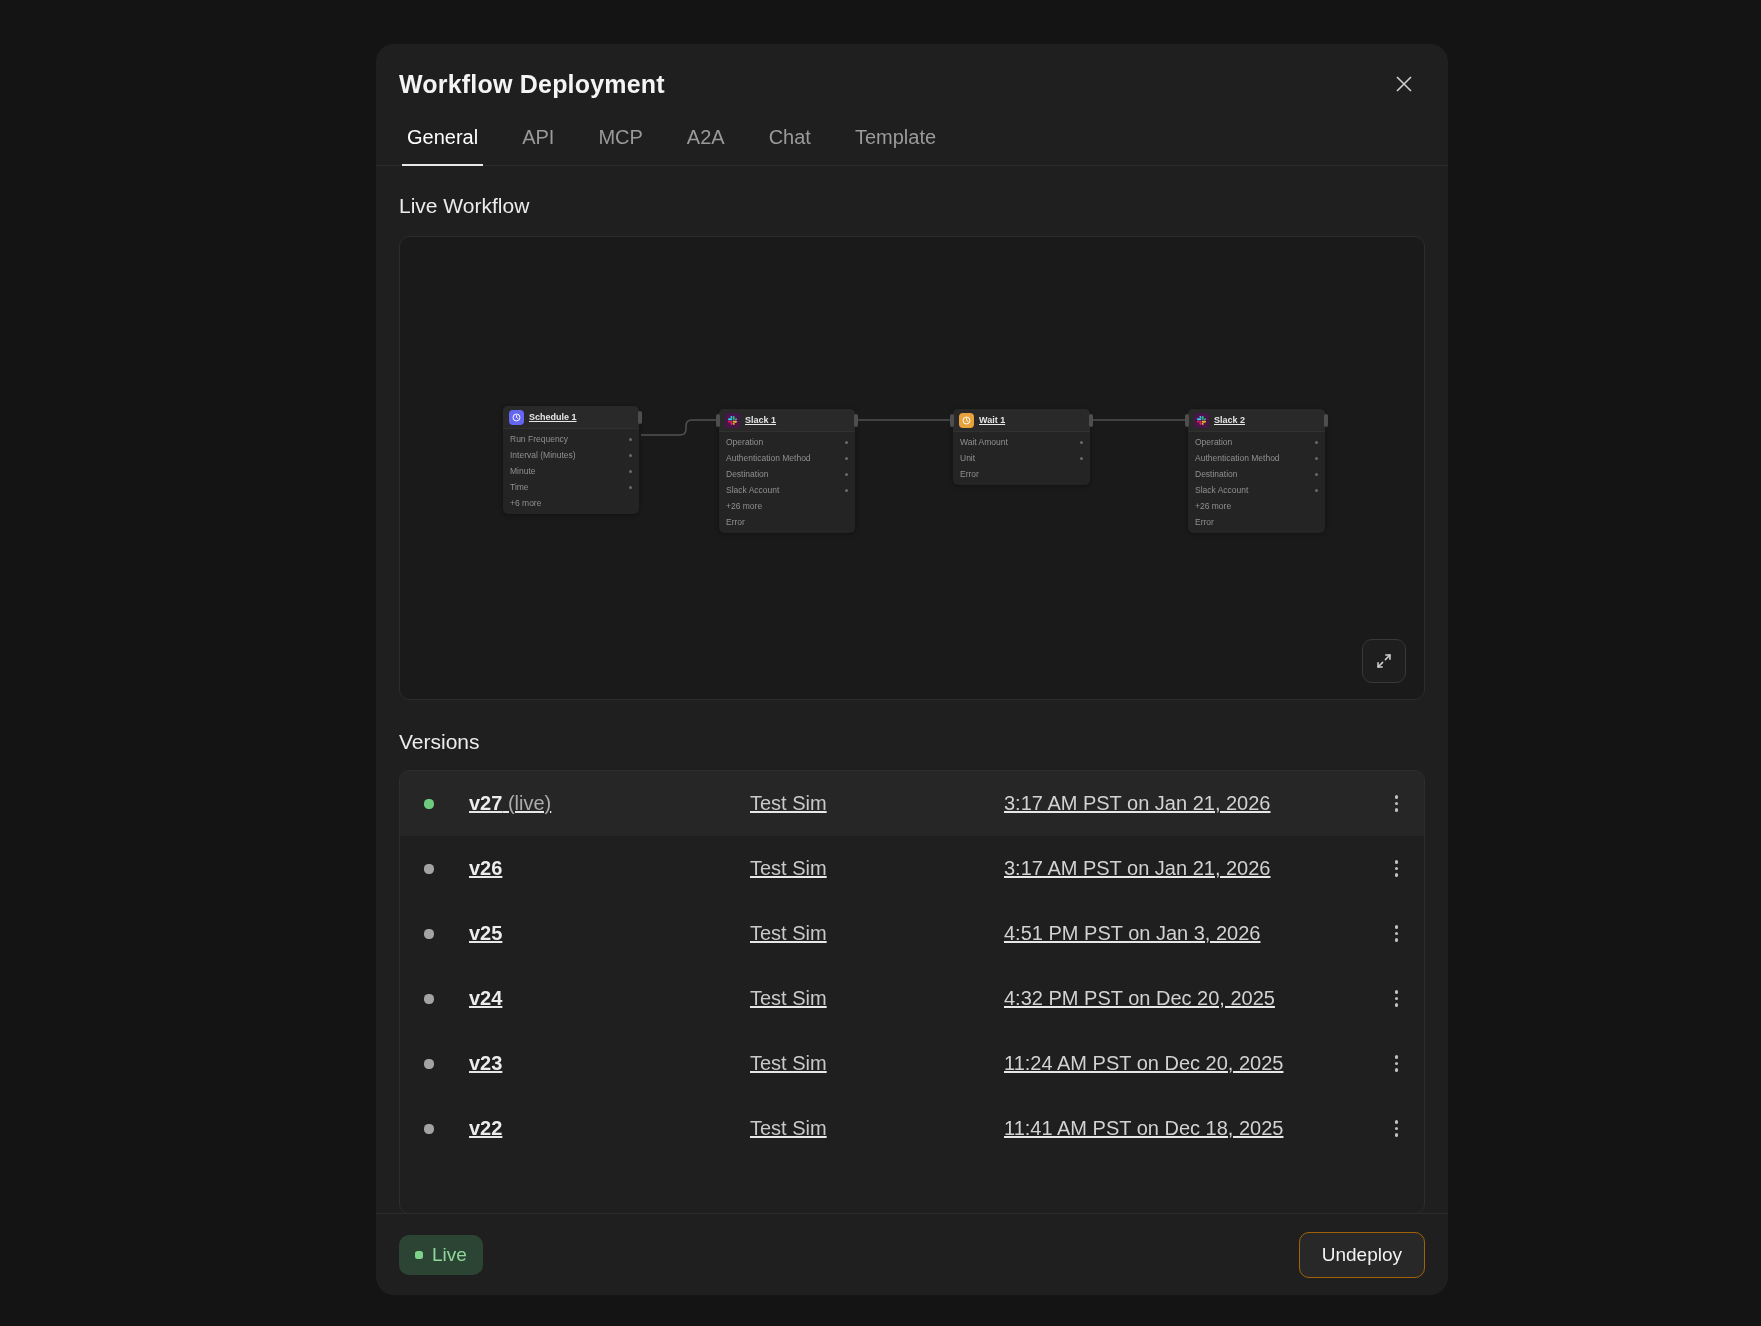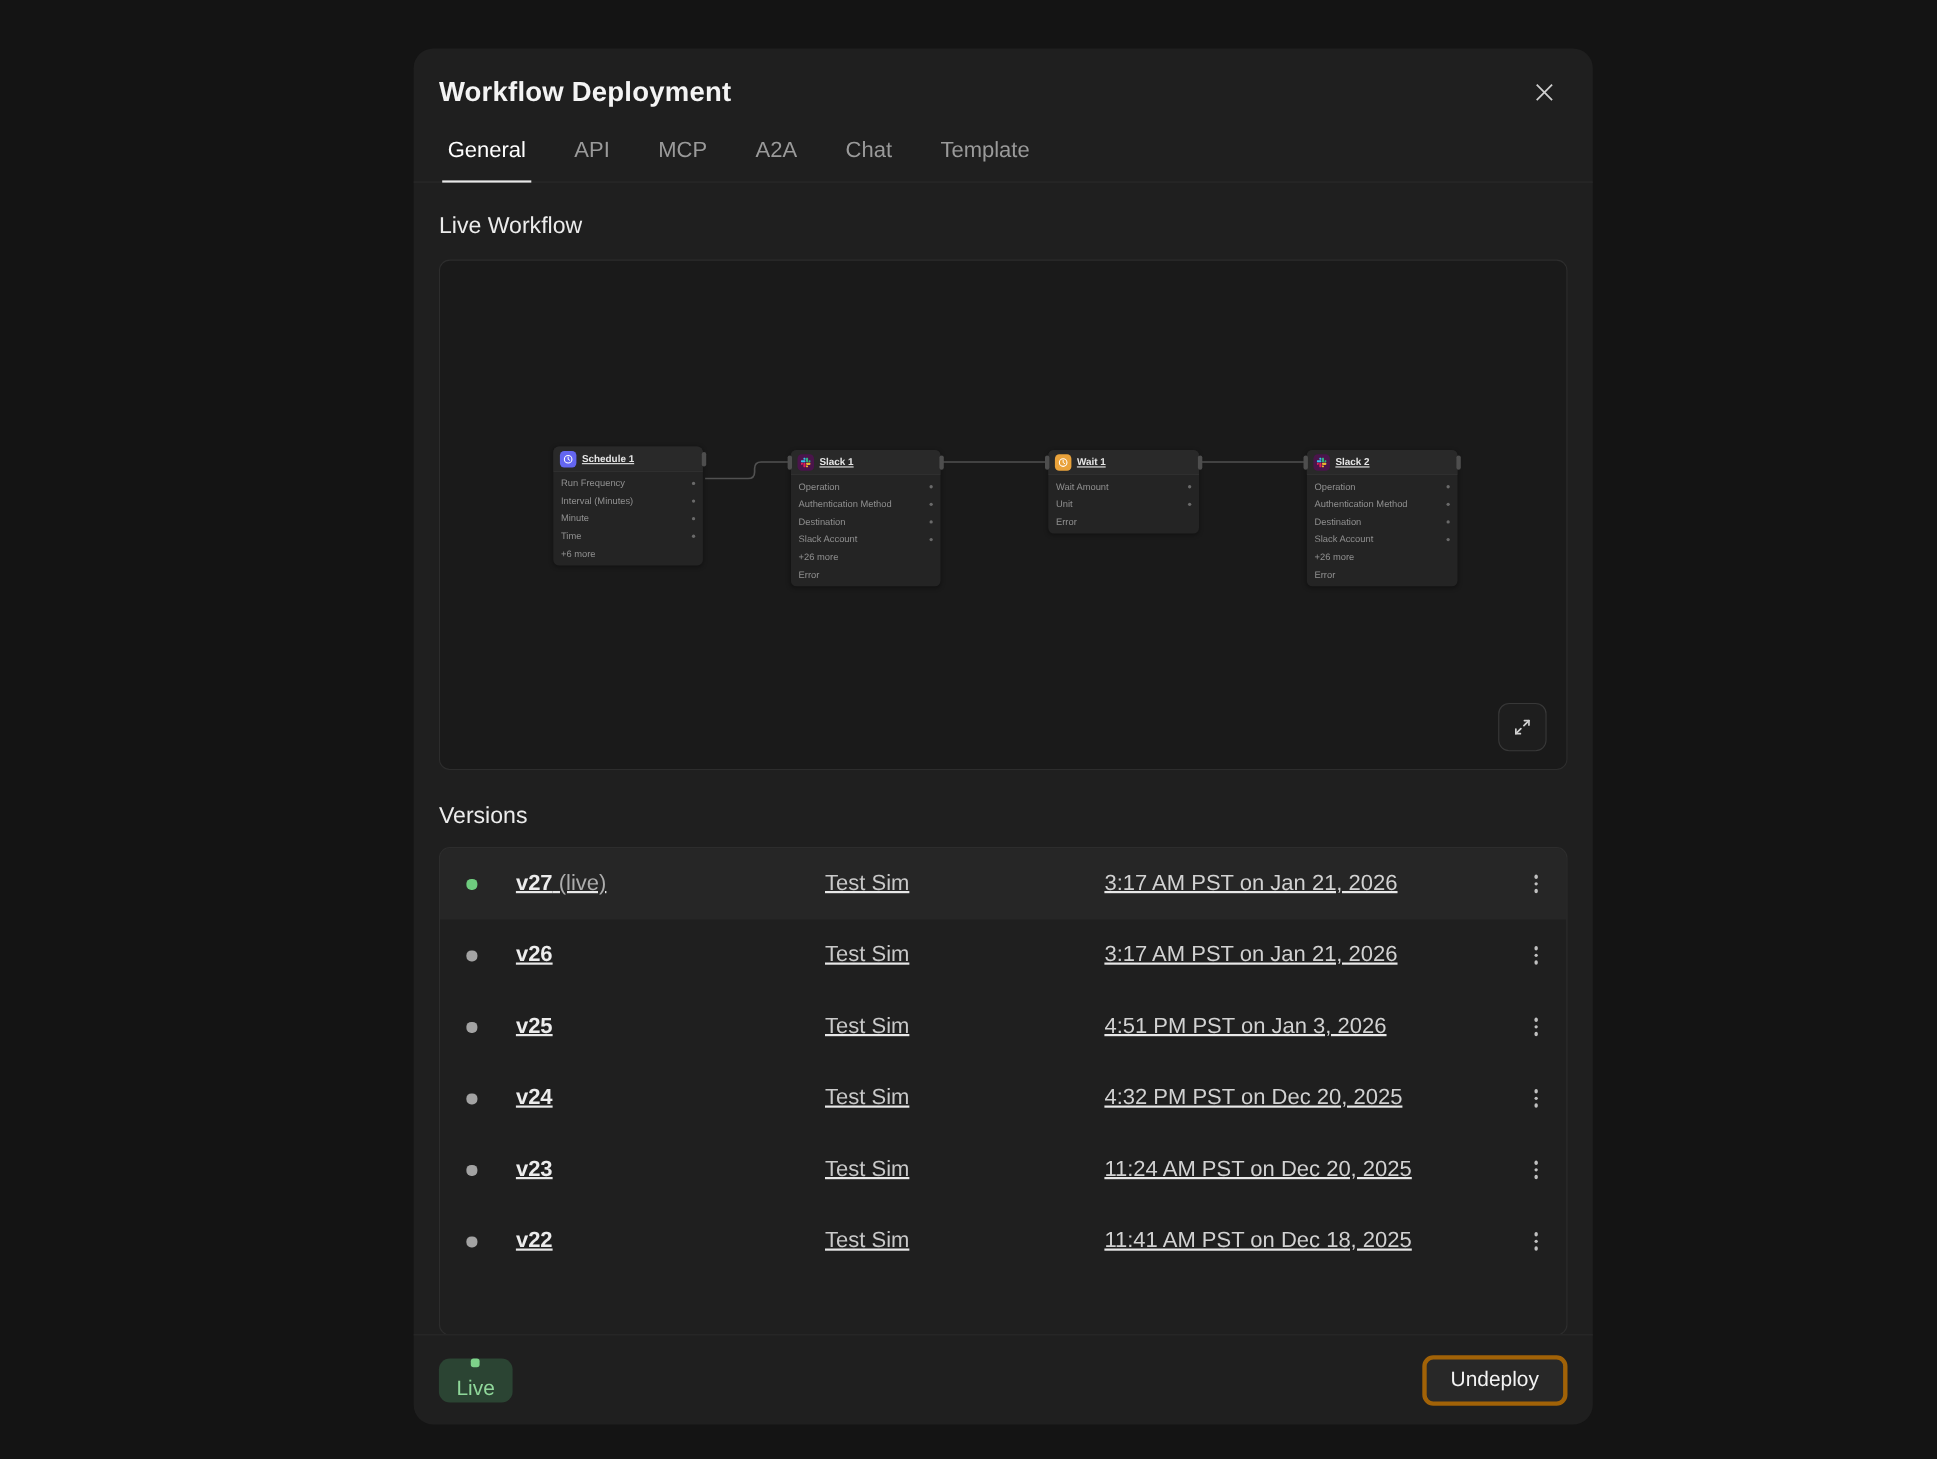--- a/index.html
+++ b/index.html
@@ -223,32 +223,31 @@
     padding: 0 23px;
   }
   .live-badge {
     display: flex; align-items: center; gap: 9px;
     height: 40px;
     padding: 0 16px;
     background: #2b4433;
     border-radius: 10px;
     color: #8fd79a;
     font-size: 19px;
-    flex-direction: column;
   }
   .live-badge .badge-dot {
     width: 8px; height: 8px;
     border-radius: 2.5px;
     background: #7ed28a;
   }
   .undeploy-btn {
     height: 46px;
     padding: 0 22px;
     background: #282828;
-    border: 4px solid #a16207;
+    border: 1px solid #a16207;
     border-radius: 10px;
     color: #f2f2f2;
     font-size: 19px;
     display: flex; align-items: center;
     cursor: pointer;
   }
 </style>
 </head>
 <body>
 

